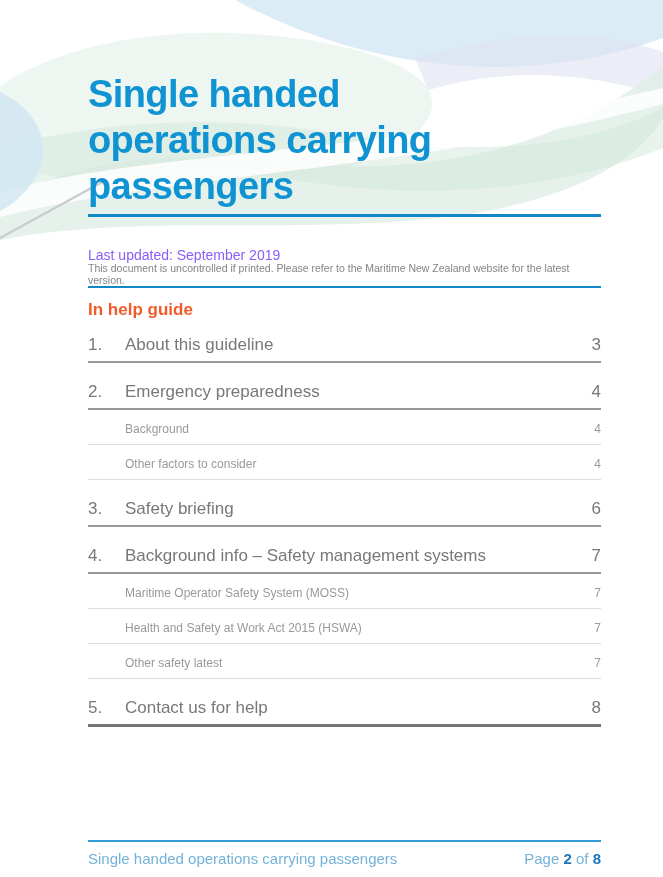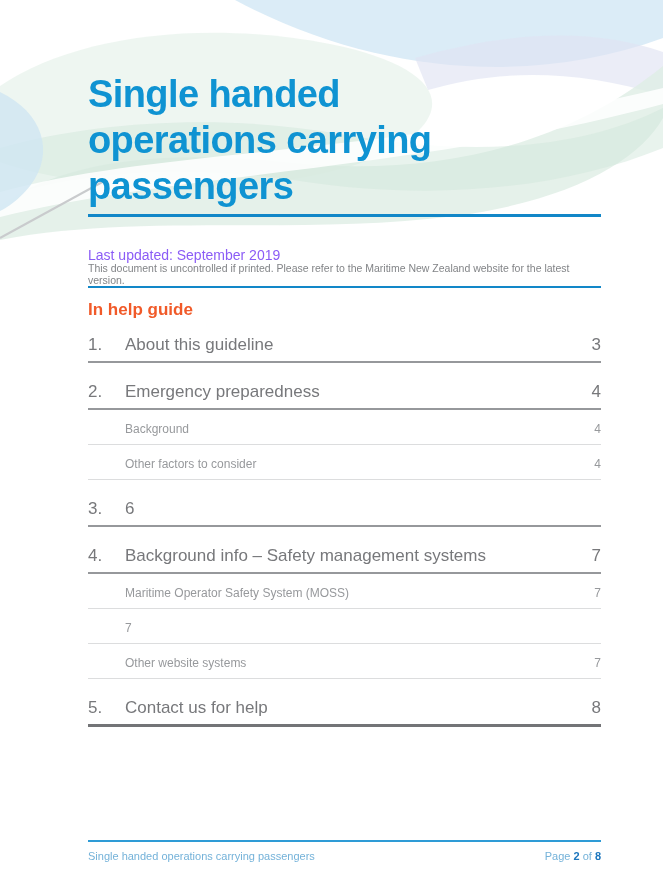--- a/index.html
+++ b/index.html
@@ -106,21 +106,21 @@
   }
   .footer-rule {
     height: 2px;
     background: #2e9bd6;
   }
   .footer-row {
     margin-top: 8px;
     display: flex;
     justify-content: space-between;
     align-items: baseline;
-    font-size: 11px;
+    font-size: 15px;
   }
   .footer-left { color: #74b2d9; }
   .footer-right { color: #74b2d9; }
   .footer-right b { color: #1c76bd; font-weight: bold; }
 </style>
 </head>
 <body>
 
 <div class="page">
 
@@ -165,39 +165,41 @@
         <span class="label">Background</span>
         <span class="pg">4</span>
       </div>
       <div class="toc-row sub">
         <span class="indent"></span>
         <span class="label">Other factors to consider</span>
         <span class="pg">4</span>
       </div>
       <div class="toc-row main">
         <span class="num">3.</span>
+        <span class="label">Safety briefing</span>
         <span class="pg">6</span>
       </div>
       <div class="toc-row main">
         <span class="num">4.</span>
         <span class="label">Background info – Safety management systems</span>
         <span class="pg">7</span>
       </div>
       <div class="toc-row sub">
         <span class="indent"></span>
         <span class="label">Maritime Operator Safety System (MOSS)</span>
         <span class="pg">7</span>
       </div>
       <div class="toc-row sub">
         <span class="indent"></span>
-        <span class="pg">7</span>
-      </div>
-      <div class="toc-row sub">
-        <span class="indent"></span>
-        <span class="label">Other website systems</span>
+        <span class="label">Health and Safety at Work Act 2015 (HSWA)</span>
+        <span class="pg">7</span>
+      </div>
+      <div class="toc-row sub">
+        <span class="indent"></span>
+        <span class="label">Other safety latest</span>
         <span class="pg">7</span>
       </div>
       <div class="toc-row main last">
         <span class="num">5.</span>
         <span class="label">Contact us for help</span>
         <span class="pg">8</span>
       </div>
     </div>
 
   <div class="footer">

